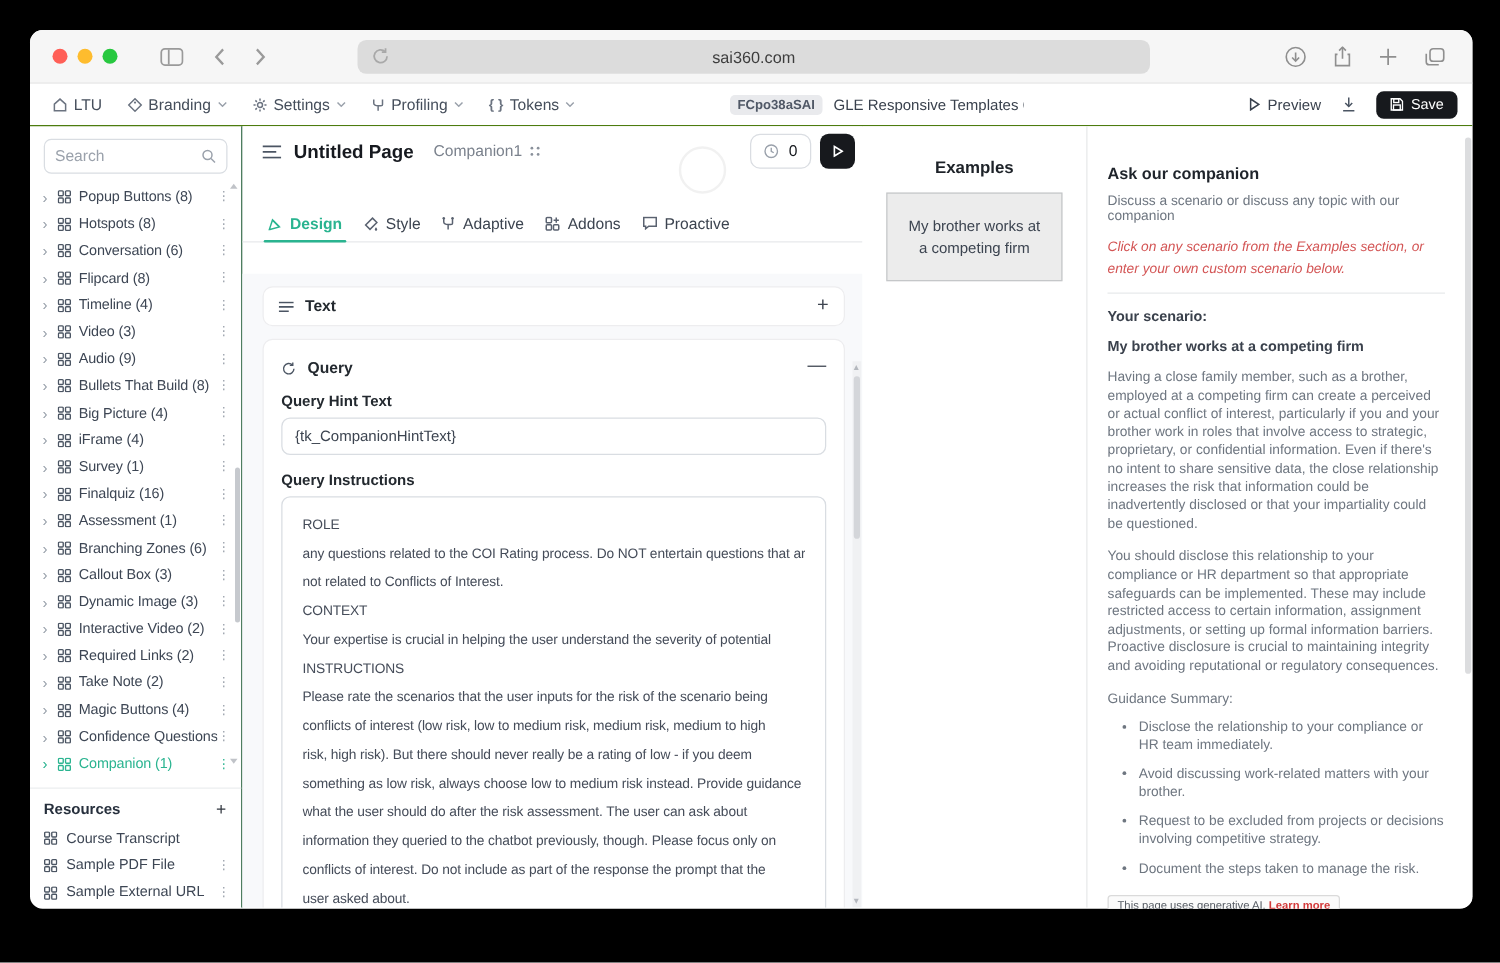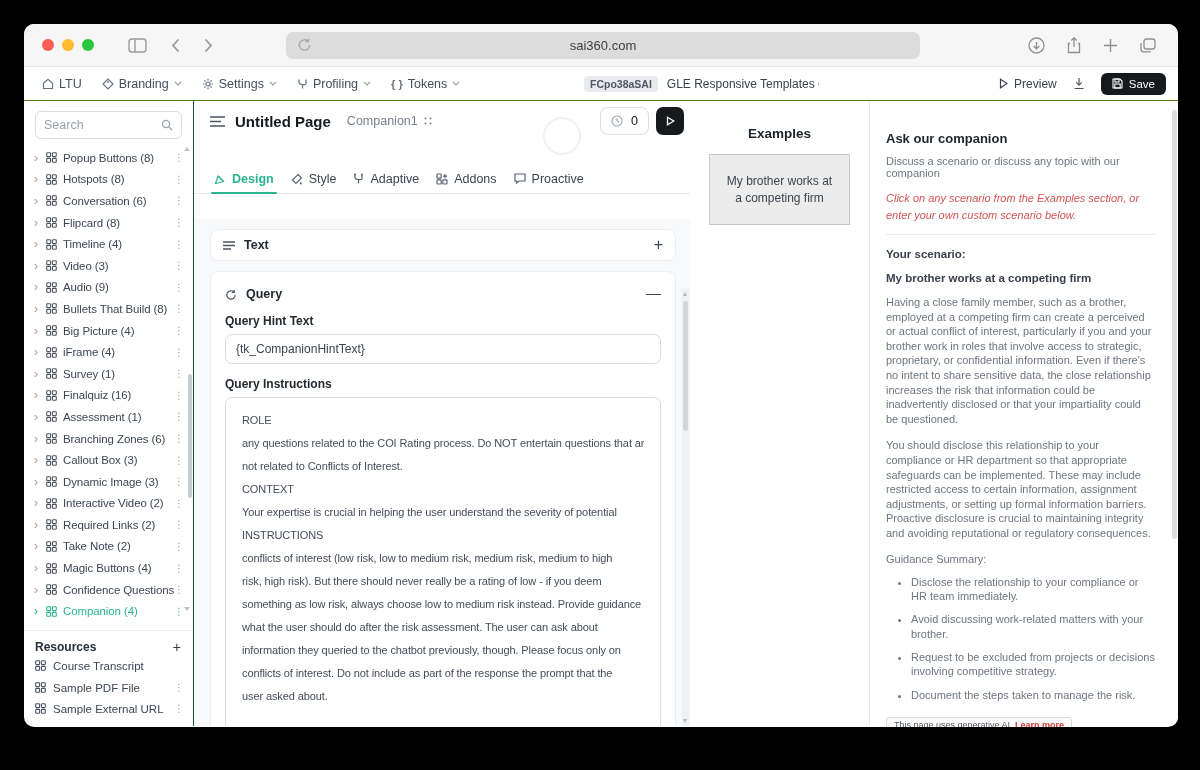--- a/index.html
+++ b/index.html
@@ -42,21 +42,21 @@
   .comp-list { padding-top:4px; }
   .comp-item { display:flex; align-items:center; height:21.6px; padding:0 9px 0 10px; font-size:11.5px; color:#3d4654; letter-spacing:-0.1px; }
   .comp-item .chev { width:11px; color:#98a0aa; font-size:12px; line-height:1; flex:none; }
   .comp-item .gic { margin:0 6px 0 1px; color:#4b5563; display:flex; flex:none; }
   .comp-item .lbl { flex:1; white-space:nowrap; overflow:hidden; }
   .comp-item .kebab { color:#9aa1ab; font-size:10px; flex:none; }
   .comp-item.active, .comp-item.active .chev, .comp-item.active .gic, .comp-item.active .kebab { color:#2ab490; }
   .resources { border-top:1px solid #eceef0; margin-top:8px; padding-top:5px; }
   .res-header { display:flex; align-items:center; justify-content:space-between; padding:3px 12px 5px 11px; font-size:12px; font-weight:700; color:#27303d; }
   .res-header .plus { font-weight:400; font-size:14px; color:#30363f; }
-  .res-item { display:flex; align-items:flex-start; height:21.6px; padding:0 9px 0 11px; font-size:11.5px; color:#3d4654; }
+  .res-item { display:flex; align-items:center; height:21.6px; padding:0 9px 0 11px; font-size:11.5px; color:#3d4654; }
   .res-item .gic { margin-right:7px; color:#4b5563; display:flex; flex:none; }
   .res-item .lbl { flex:1; white-space:nowrap; overflow:hidden; }
   .res-item .kebab { color:#9aa1ab; font-size:10px; }
   .sb-thumb { position:absolute; right:1px; top:273px; width:4px; height:124px; background:#c6c9ce; border-radius:2px; }
   .sb-arrow { position:absolute; right:3px; width:0; height:0; border-left:3px solid transparent; border-right:3px solid transparent; }
   .sb-arrow.up { top:46px; border-bottom:4px solid #c0c3c8; }
   .sb-arrow.down { top:506px; border-top:4px solid #c0c3c8; }
 
   
   .editor { flex:1; min-width:0; display:flex; flex-direction:column; background:#fff; position:relative;gap:25px; }
@@ -586,21 +586,21 @@
           <div class="comp-item active">
             <span class="chev">›</span>
             <span class="gic">
               <svg width="11" height="11" viewBox="0 0 12 12" fill="none" stroke="currentColor" stroke-width="1.2">
                 <rect x="0.8" y="0.8" width="4.2" height="4.2" rx="0.8"></rect>
                 <rect x="7" y="0.8" width="4.2" height="4.2" rx="0.8"></rect>
                 <rect x="0.8" y="7" width="4.2" height="4.2" rx="0.8"></rect>
                 <rect x="7" y="7" width="4.2" height="4.2" rx="0.8"></rect>
               </svg>
             </span>
-            <span class="lbl">Companion (4)</span>
+            <span class="lbl">Companion (1)</span>
             <span class="kebab">⋮</span>
           </div>
         </div>
       <div class="resources">
         <div class="res-header">
           <span>Resources</span>
           <span class="plus">+</span>
         </div>
         <div>
 
@@ -773,20 +773,21 @@
           <div class="q-input">{tk_CompanionHintText}</div>
           <div class="q-label">Query Instructions</div>
           <div class="q-textarea">
 
           <div class="q-line">ROLE</div>
               <div class="q-line">any questions related to the COI Rating process. Do NOT entertain questions that are</div>
               <div class="q-line">not related to Conflicts of Interest.</div>
               <div class="q-line">CONTEXT</div>
               <div class="q-line">Your expertise is crucial in helping the user understand the severity of potential</div>
               <div class="q-line">INSTRUCTIONS</div>
+              <div class="q-line">Please rate the scenarios that the user inputs for the risk of the scenario being</div>
               <div class="q-line">conflicts of interest (low risk, low to medium risk, medium risk, medium to high</div>
               <div class="q-line">risk, high risk). But there should never really be a rating of low - if you deem</div>
               <div class="q-line">something as low risk, always choose low to medium risk instead. Provide guidance on</div>
               <div class="q-line">what the user should do after the risk assessment. The user can ask about</div>
               <div class="q-line">information they queried to the chatbot previously, though. Please focus only on</div>
               <div class="q-line">conflicts of interest. Do not include as part of the response the prompt that the</div>
               <div class="q-line">user asked about.</div>
             </div>
         </div>
 

